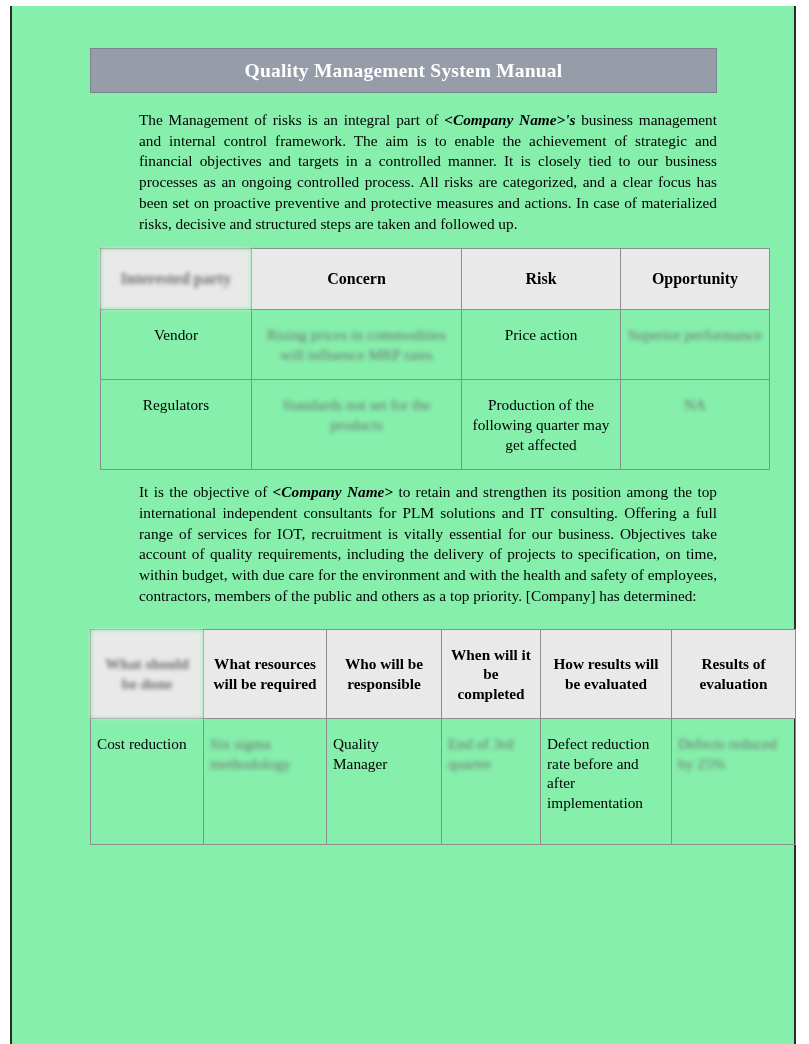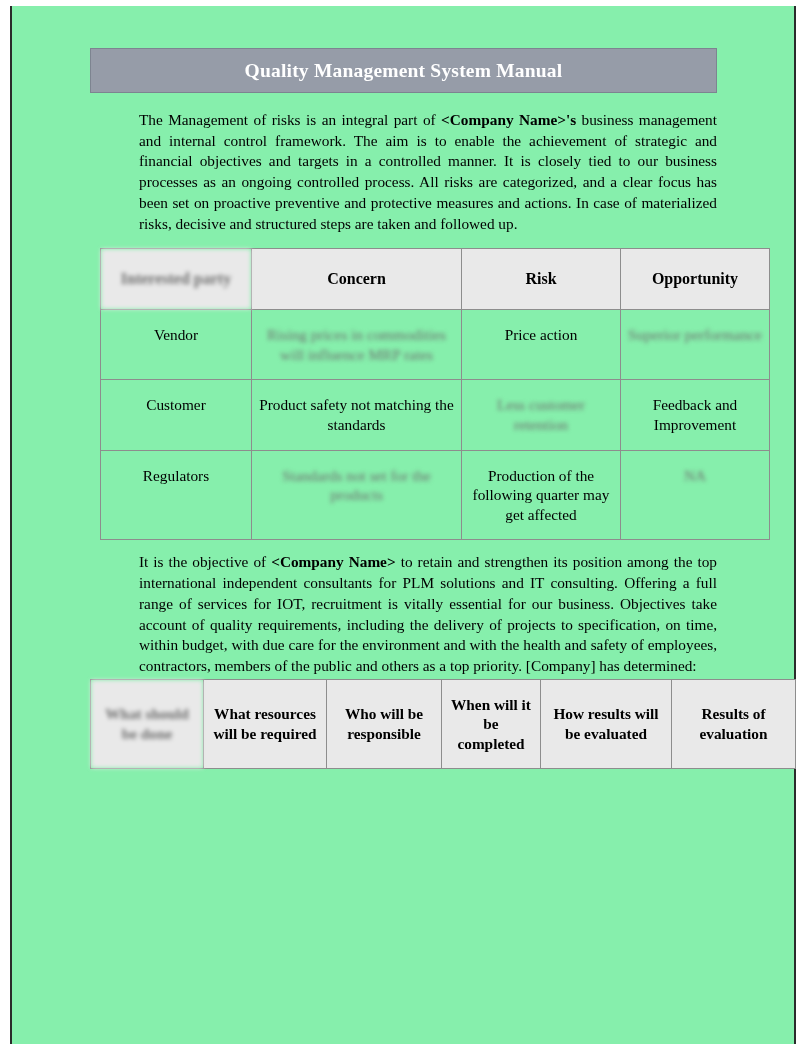--- a/index.html
+++ b/index.html
@@ -64,21 +64,21 @@
   .para-1 {
     margin-top: 17px;
     margin-left: 49px;
     width: 578px;
   }
   .para-2 {
     margin-top: 12px;
     margin-left: 49px;
     width: 578px;
   }
-  .para b { font-weight: bold; }
+  .para b { font-weight: bold; font-style: italic; }
 
   
   .blur {
     filter: blur(2.1px);
     color: #6e6e6e;
     -webkit-user-select: none;
     user-select: none;
   }
 
   
@@ -127,21 +127,21 @@
     align-items: baseline;
     font-size: 15.6px;
     font-weight: bold;
   }
   .section-head .num { width: 49px; flex: 0 0 49px; }
   .section-head .label { font-weight: bold; }
 
   
   .table-obj {
     width: 627px;
-    margin-top: 2px;
+    margin-top: 22px;
     margin-left: 0px;
     border-radius: 28px;
   }
   .table-obj th {
     background: #e9e9e9;
     font-weight: bold;
     text-align: center;
     vertical-align: middle;
     font-size: 15.3px;
     height: 50px;
@@ -201,26 +201,20 @@
           <th class="c4">Opportunity</th>
         </tr>
       </thead>
       <tbody>
         <tr class="r1">
           <td>Vendor</td>
           <td class="blur">Rising prices in commodities will influence MRP rates</td>
           <td>Price action</td>
           <td class="blur">Superior performance</td>
         </tr>
-        <tr class="r2">
-          <td>Customer</td>
-          <td>Product safety not matching the standards</td>
-          <td class="blur">Less customer retention</td>
-          <td>Feedback and Improvement</td>
-        </tr>
         <tr class="r3">
           <td>Regulators</td>
           <td class="blur">Standards not set for the products</td>
           <td>Production of the following quarter may get affected</td>
           <td class="blur">NA</td>
         </tr>
       </tbody>
     </table>
 
 
@@ -233,19 +227,27 @@
         <tr>
           <th class="o1 blur">What should be done</th>
           <th class="o2">What resources will be required</th>
           <th class="o3">Who will be responsible</th>
           <th class="o4">When will it be completed</th>
           <th class="o5">How results will be evaluated</th>
           <th class="o6">Results of evaluation</th>
         </tr>
       </thead>
       <tbody>
+        <tr class="b3">
+          <td>Cost reduction</td>
+          <td class="blur">Six sigma methodology</td>
+          <td>Quality Manager</td>
+          <td class="blur">End of 3rd quarter</td>
+          <td>Defect reduction rate before and after implementation</td>
+          <td class="blur">Defects reduced by 25%</td>
+        </tr>
       </tbody>
     </table>
 
   </div>
 
 
 </div>
 
 </body></html>

